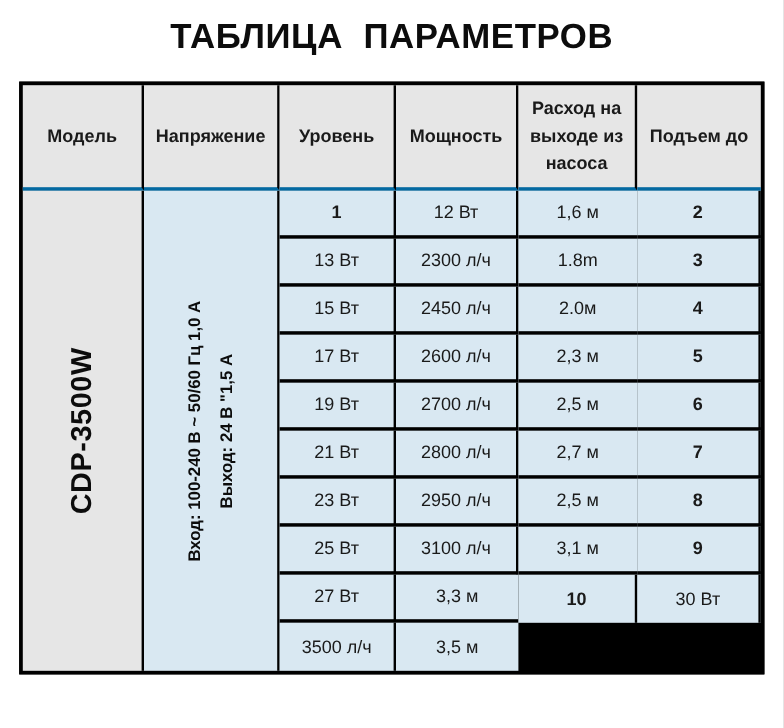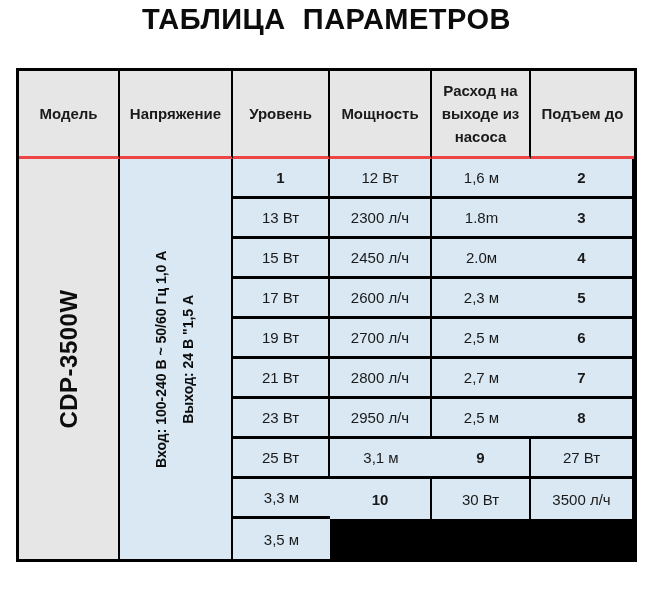--- a/index.html
+++ b/index.html
@@ -10,21 +10,21 @@
     color: #1a1a1a;
   }
   .page {
     position: relative;
     width: 653px;
     height: 607px;
     background: #ffffff;
     overflow: hidden;
   }
   .title {
-    margin-top: 3px;
+    margin-top: 15px;
     text-align: center;
     font-size: 29px;
     font-weight: bold;
     letter-spacing: 0.5px;
     white-space: pre;
     color: #0c0c0c;
   }
   .param-table {
     position: absolute;
     left: 16px;
@@ -42,21 +42,21 @@
     justify-content: center;
     text-align: center;
     overflow: visible;
   }
   .h-cell {
     background: #e6e6e6;
     font-weight: bold;
     font-size: 15px;
     line-height: 1.55;
     border-right: 2px solid #000000;
-    border-bottom: 3px solid #ef4444;
+    border-bottom: 3px solid #0369a1;
     padding: 2px 4px;
   }
   .h-cell.last-col { border-right: none; }
   .d-cell {
     background: #d9e8f2;
     font-size: 15px;
     border-right: 2px solid #000000;
     border-bottom: 3px solid #000000;
   }
   .d-cell.last-col { border-right: none; }
@@ -147,20 +147,21 @@
     <div class="cell d-cell">2800 л/ч</div>
     <div class="cell d-cell last-col">2,7 м</div>
 
     <div class="cell d-cell level">7</div>
     <div class="cell d-cell">23 Вт</div>
     <div class="cell d-cell">2950 л/ч</div>
     <div class="cell d-cell last-col">2,5 м</div>
 
     <div class="cell d-cell level">8</div>
     <div class="cell d-cell">25 Вт</div>
+    <div class="cell d-cell">3100 л/ч</div>
     <div class="cell d-cell last-col">3,1 м</div>
 
     <div class="cell d-cell level">9</div>
     <div class="cell d-cell">27 Вт</div>
     <div class="cell d-cell last-col">3,3 м</div>
 
     <div class="cell d-cell level last-row">10</div>
     <div class="cell d-cell last-row">30 Вт</div>
     <div class="cell d-cell last-row">3500 л/ч</div>
     <div class="cell d-cell last-col last-row">3,5 м</div>

